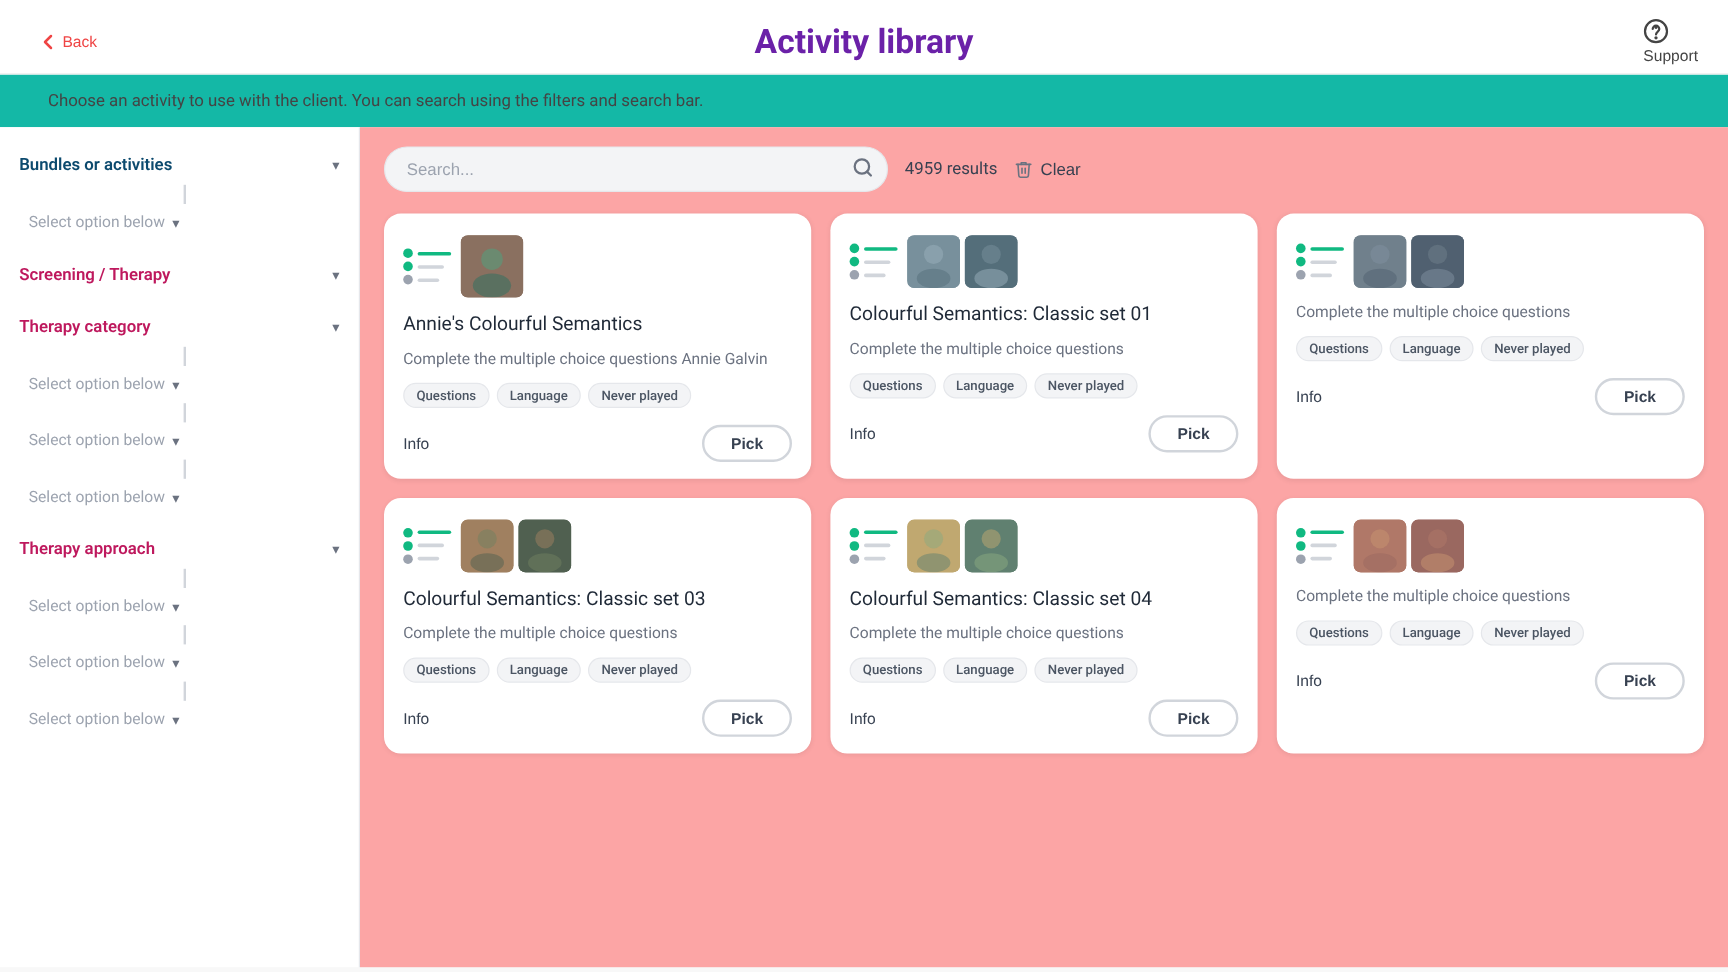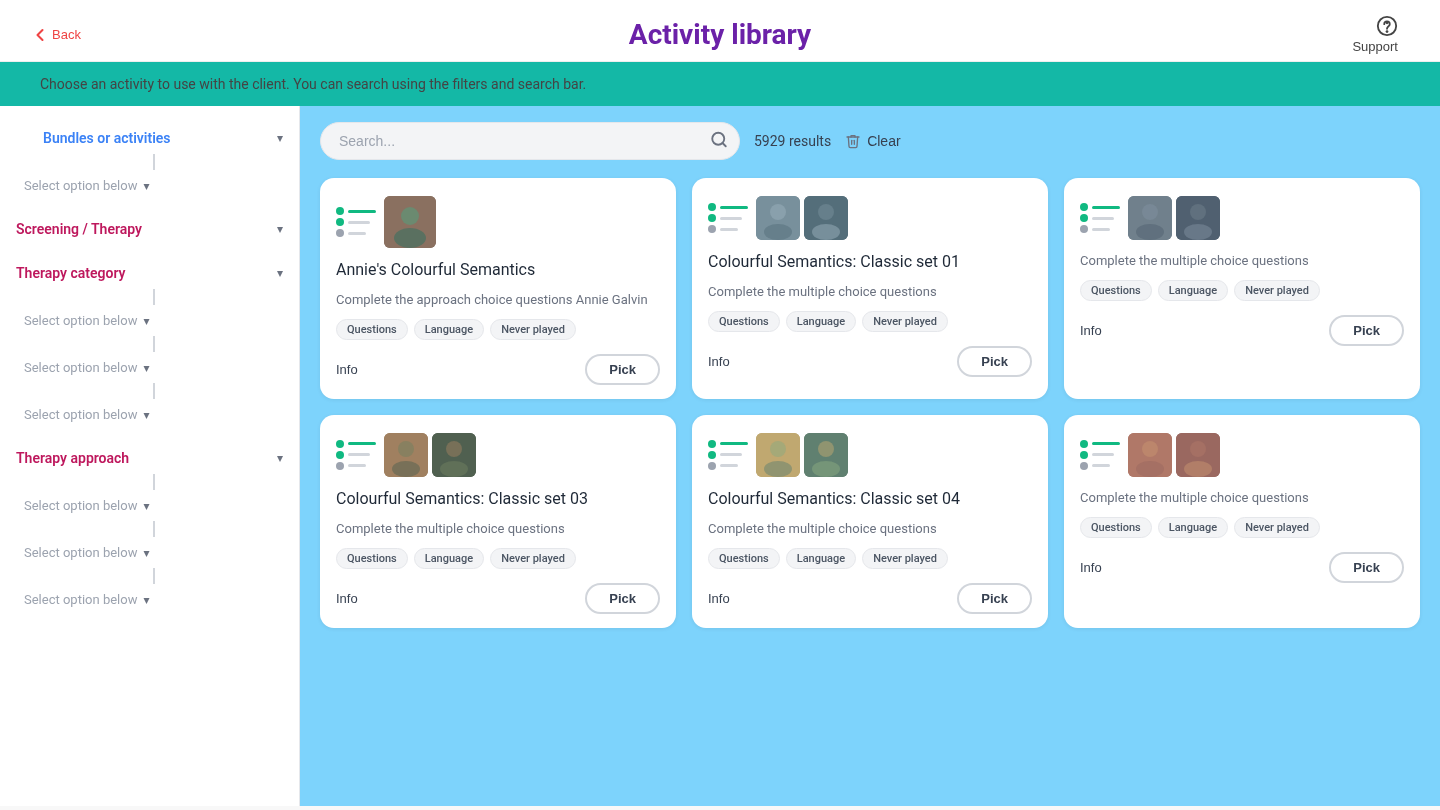--- a/index.html
+++ b/index.html
@@ -35,24 +35,24 @@
       border: none;
     }
     .back-btn svg { width: 20px; height: 20px; }
     .page-title {
       font-size: 28px;
       font-weight: 700;
       color: #6b21a8;
     }
     .support-btn {
       position: absolute;
-      right: 42px;
+      right: 25px;
       display: flex;
       flex-direction: column;
-      align-items: flex-end;
+      align-items: flex-start;
       cursor: pointer;
       color: #444;
       font-size: 13px;
       gap: 2px;
       background: none;
       border: none;
     }
     .support-btn svg { width: 22px; height: 22px; }
 
     
@@ -89,22 +89,21 @@
       justify-content: space-between;
       cursor: pointer;
       padding: 6px 0;
     }
     .filter-label {
       font-size: 14px;
       font-weight: 600;
       color: #be185d;
     }
     .filter-label.active {
-      color: #3b82f6;
-      margin-left: 27px;
+      color: #0c4a6e;
     }
     .chevron-icon {
       color: #6b7280;
       font-size: 12px;
     }
 
     .filter-option {
       padding: 6px 0;
       color: #9ca3af;
       font-size: 13px;
@@ -123,21 +122,21 @@
     }
     .filter-options-group {
       padding-left: 8px;
     }
 
     
     .content-area {
       flex: 1;
       overflow-y: auto;
       padding: 16px 20px;
-      background: #7dd3fc;
+      background: #fca5a5;
     }
 
     
     .search-row {
       display: flex;
       align-items: center;
       gap: 14px;
       margin-bottom: 18px;
     }
     .search-container {
@@ -401,21 +400,21 @@
     <div class="search-row">
       <div class="search-container">
         <input class="search-input" type="text" placeholder="Search..." style="">
         <button class="search-icon-btn">
           <svg width="18" height="18" viewBox="0 0 24 24" fill="none" stroke="currentColor" stroke-width="2.5" stroke-linecap="round" stroke-linejoin="round">
             <circle cx="11" cy="11" r="8"></circle>
             <line x1="21" y1="21" x2="16.65" y2="16.65"></line>
           </svg>
         </button>
       </div>
-      <span class="results-count">5929 results</span>
+      <span class="results-count">4959 results</span>
       <button class="clear-btn">
         <svg width="16" height="16" viewBox="0 0 24 24" fill="none" stroke="currentColor" stroke-width="2" stroke-linecap="round" stroke-linejoin="round" class="trash-icon">
           <polyline points="3 6 5 6 21 6"></polyline>
           <path d="M19 6l-1 14a2 2 0 0 1-2 2H8a2 2 0 0 1-2-2L5 6"></path>
           <path d="M10 11v6"></path>
           <path d="M14 11v6"></path>
           <path d="M9 6V4h6v2"></path>
         </svg>
         <span>Clear</span>
       </button>
@@ -442,21 +441,21 @@
         </div>
         <div class="thumb-photo" style="background:#8a7060">
           <svg width="52" height="52" viewBox="0 0 52 52">
                 <rect width="52" height="52" fill="#8a7060"></rect>
                 <circle cx="26" cy="20" r="9" fill="#6b8a70"></circle>
                 <ellipse cx="26" cy="42" rx="16" ry="10" fill="#5a7060"></ellipse>
               </svg>
         </div>
       </div>
     <div class="card-title">Annie's Colourful Semantics</div>
-    <div class="card-desc">Complete the approach choice questions Annie Galvin</div>
+    <div class="card-desc">Complete the multiple choice questions Annie Galvin</div>
     <div class="card-tags">
             <span class="tag">Questions</span>
             <span class="tag">Language</span>
             <span class="tag">Never played</span>
           </div>
     <div class="card-actions">
       <button class="info-btn">Info</button>
       <button class="pick-btn">Pick</button>
     </div>
   </div>

